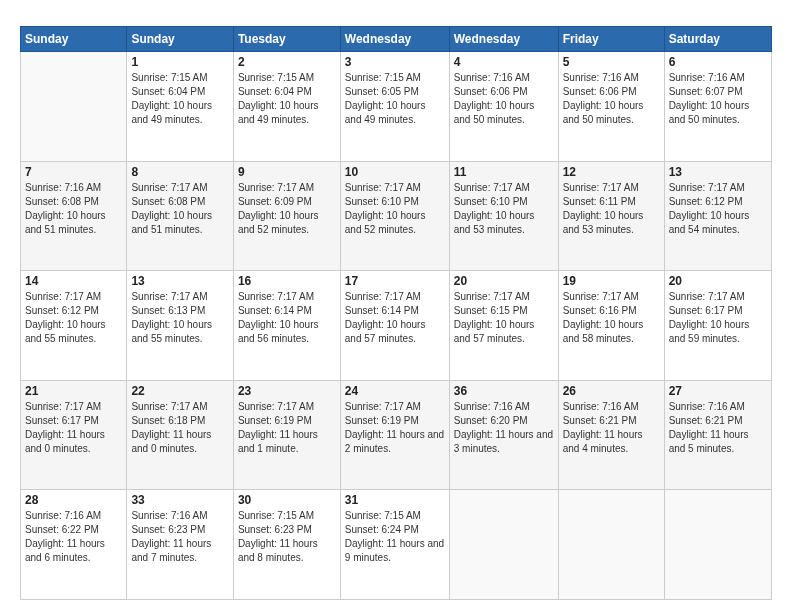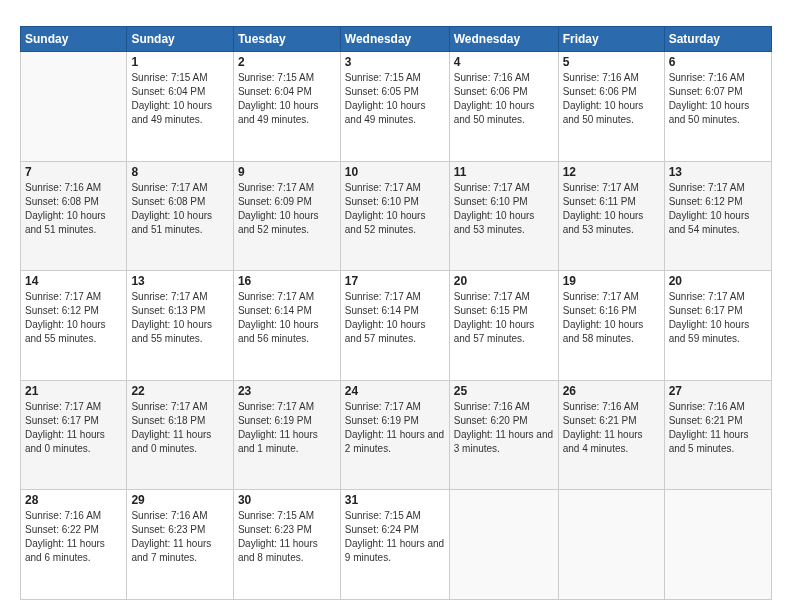--- a/index.html
+++ b/index.html
@@ -260,21 +260,21 @@
 Sunset: 6:19 PM
 Daylight: 11 hours and 1 minute.</div>
           </td>
           <td>
             <span class="day-number">24</span>
             <div class="day-info" style="white-space: pre-line;">Sunrise: 7:17 AM
 Sunset: 6:19 PM
 Daylight: 11 hours and 2 minutes.</div>
           </td>
           <td>
-            <span class="day-number">25</span>
+            <span class="day-number">36</span>
             <div class="day-info" style="white-space: pre-line;">Sunrise: 7:16 AM
 Sunset: 6:20 PM
 Daylight: 11 hours and 3 minutes.</div>
           </td>
           <td>
             <span class="day-number">26</span>
             <div class="day-info" style="white-space: pre-line;">Sunrise: 7:16 AM
 Sunset: 6:21 PM
 Daylight: 11 hours and 4 minutes.</div>
           </td>
@@ -286,21 +286,21 @@
           </td>
         </tr>
         <tr>
           <td>
             <span class="day-number">28</span>
             <div class="day-info" style="white-space: pre-line;">Sunrise: 7:16 AM
 Sunset: 6:22 PM
 Daylight: 11 hours and 6 minutes.</div>
           </td>
           <td>
-            <span class="day-number">29</span>
+            <span class="day-number">33</span>
             <div class="day-info" style="white-space: pre-line;">Sunrise: 7:16 AM
 Sunset: 6:23 PM
 Daylight: 11 hours and 7 minutes.</div>
           </td>
           <td>
             <span class="day-number">30</span>
             <div class="day-info" style="white-space: pre-line;">Sunrise: 7:15 AM
 Sunset: 6:23 PM
 Daylight: 11 hours and 8 minutes.</div>
           </td>

